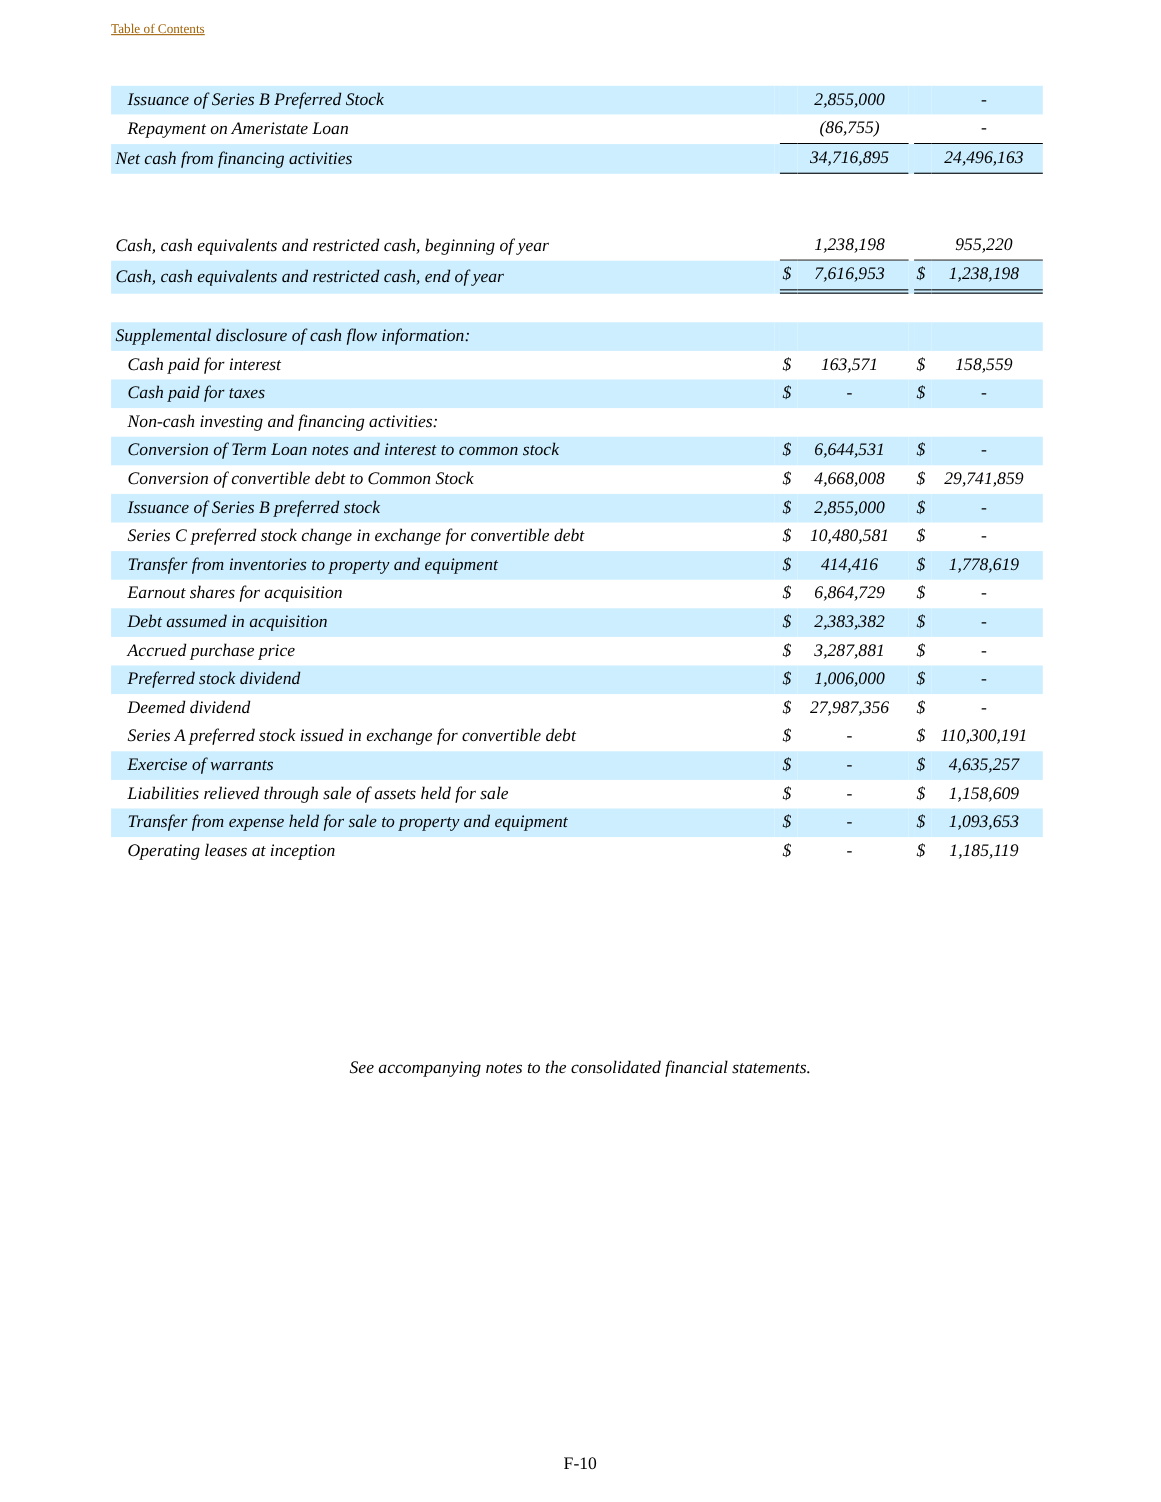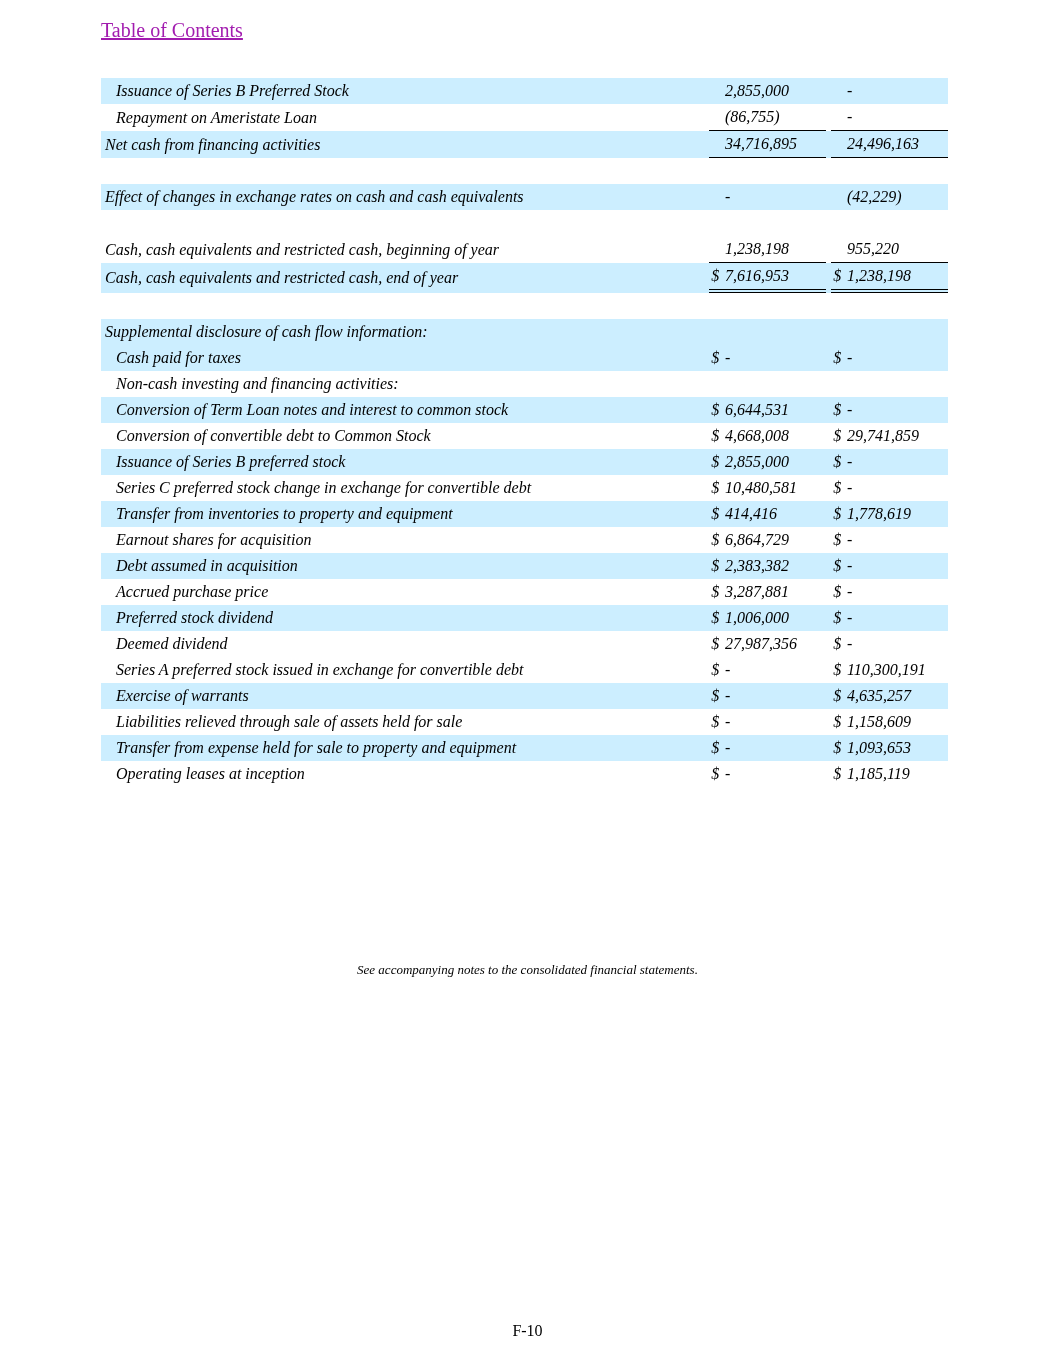--- a/index.html
+++ b/index.html
@@ -3,42 +3,42 @@
 <meta charset="utf-8">
 <style>
   html, body { margin: 0; padding: 0; background: #ffffff; }
   body {
     width: 1055px; height: 1365px; position: relative; overflow: hidden;
     font-family: "Liberation Serif", "DejaVu Serif", serif;
     font-size: 16px; color: #000;
   }
   .toc-link {
     position: absolute; left: 101px; top: 19px;
-    color: #a21caf; text-decoration: underline; font-size: 20px; cursor: pointer;
+    color: #a16207; text-decoration: underline; font-size: 12px; cursor: pointer;
   }
   table.cf {
     position: absolute; left: 101px; top: 78px;
     width: 847px; border-collapse: separate; border-spacing: 0; font-style: italic;
   }
   table.cf td {
     height: 26px; padding: 0; line-height: 26px; white-space: nowrap; vertical-align: middle;
   }
   tr.shade td.lbl, tr.shade td.c { background: #cceeff; }
   td.lbl { width: 598px; padding-left: 4px !important; }
   td.lbl.ind { padding-left: 15px !important; }
   td.gap1 { width: 6px; }
   td.d { width: 14px; text-align: left; padding-left: 2px !important; }
-  td.v { width: 96px; text-align: left; padding-right: 6px !important; }
+  td.v { width: 96px; text-align: center; padding-right: 6px !important; }
   td.gap2 { width: 6px; }
   td.spacer { height: 26px; }
   .ul td.uc { border-bottom: 1.5px solid #000; }
   .dbl td.uc { border-bottom: 4px double #000; }
   .footnote {
     position: absolute; left: 0; width: 1055px; top: 962px; text-align: center;
-    font-style: italic; font-size: 13px;
+    font-style: italic; font-size: 16px;
   }
   .page-num {
     position: absolute; left: 0; width: 1055px; top: 1322px; text-align: center; font-size: 16px;
   }
 </style>
 </head>
 <body>
 
 <a class="toc-link">Table of Contents</a>
 
@@ -67,29 +67,20 @@
         <td class="gap1 c"></td>
         <td class="d c uc"></td>
         <td class="v c uc">34,716,895</td>
         <td class="gap2 c"></td>
         <td class="d c uc"></td>
         <td class="v c uc">24,496,163</td>
       </tr>
       <tr>
         <td colspan="7" class="spacer"></td>
       </tr>
-      <tr class="shade">
-        <td class="lbl c">Effect of changes in exchange rates on cash and cash equivalents</td>
-        <td class="gap1 c"></td>
-        <td class="d c uc"></td>
-        <td class="v c uc">-</td>
-        <td class="gap2 c"></td>
-        <td class="d c uc"></td>
-        <td class="v c uc">(42,229)</td>
-      </tr>
       <tr>
         <td colspan="7" class="spacer"></td>
       </tr>
       <tr class="ul">
         <td class="lbl c">Cash, cash equivalents and restricted cash, beginning of year</td>
         <td class="gap1 c"></td>
         <td class="d c uc"></td>
         <td class="v c uc">1,238,198</td>
         <td class="gap2 c"></td>
         <td class="d c uc"></td>
@@ -109,20 +100,29 @@
       </tr>
       <tr class="shade">
         <td class="lbl c">Supplemental disclosure of cash flow information:</td>
         <td class="gap1 c"></td>
         <td class="d c uc"></td>
         <td class="v c uc"></td>
         <td class="gap2 c"></td>
         <td class="d c uc"></td>
         <td class="v c uc"></td>
       </tr>
+      <tr class="">
+        <td class="lbl c ind">Cash paid for interest</td>
+        <td class="gap1 c"></td>
+        <td class="d c uc">$</td>
+        <td class="v c uc">163,571</td>
+        <td class="gap2 c"></td>
+        <td class="d c uc">$</td>
+        <td class="v c uc">158,559</td>
+      </tr>
       <tr class="shade">
         <td class="lbl c ind">Cash paid for taxes</td>
         <td class="gap1 c"></td>
         <td class="d c uc">$</td>
         <td class="v c uc">-</td>
         <td class="gap2 c"></td>
         <td class="d c uc">$</td>
         <td class="v c uc">-</td>
       </tr>
       <tr class="">

